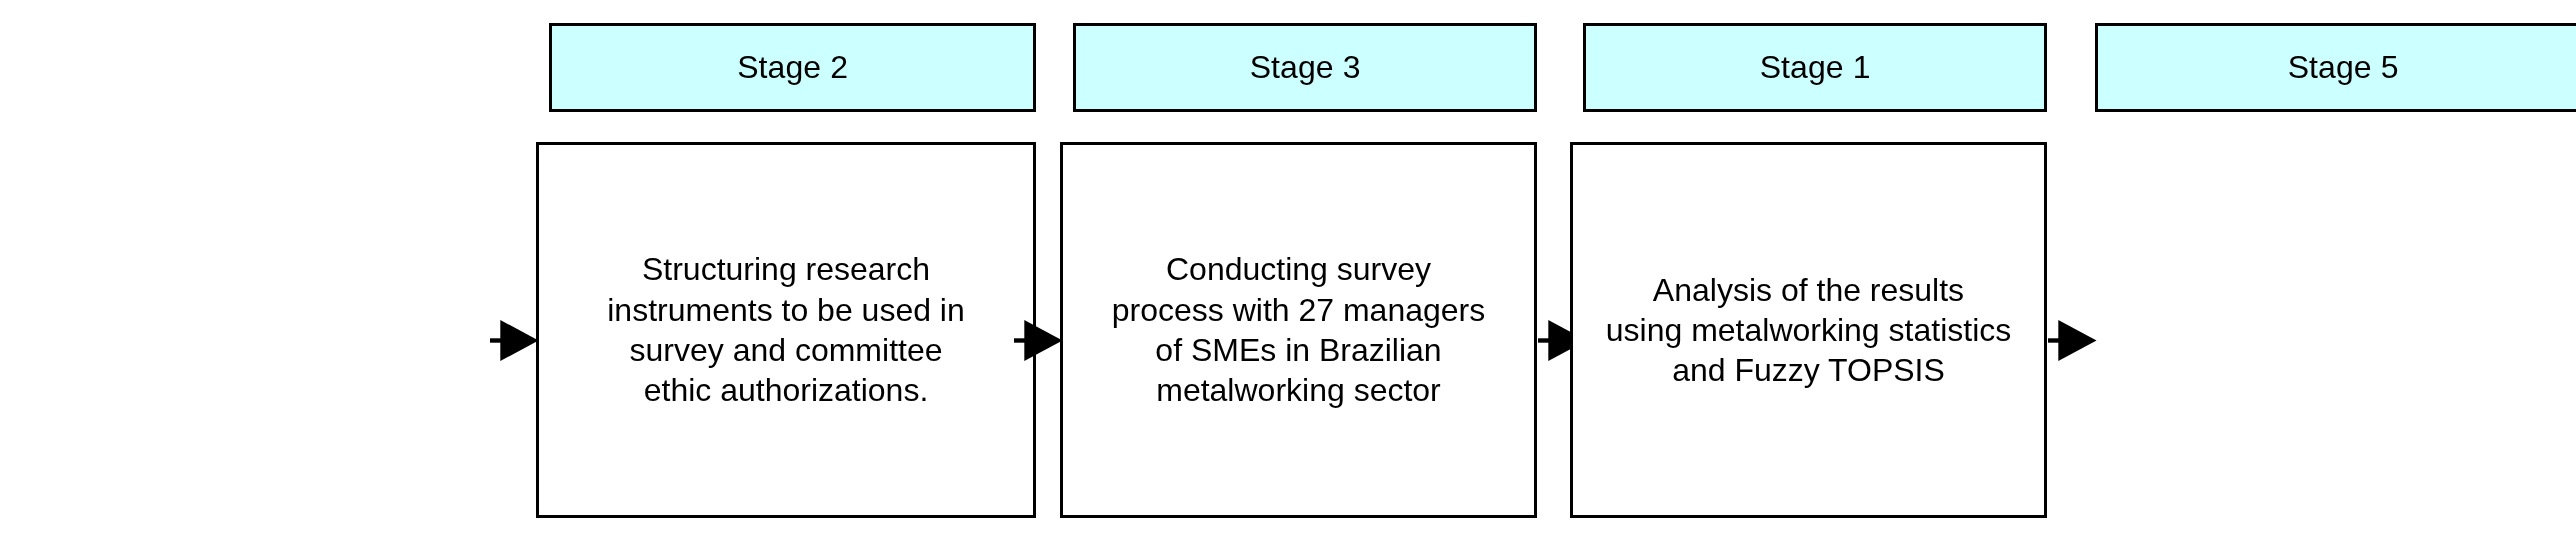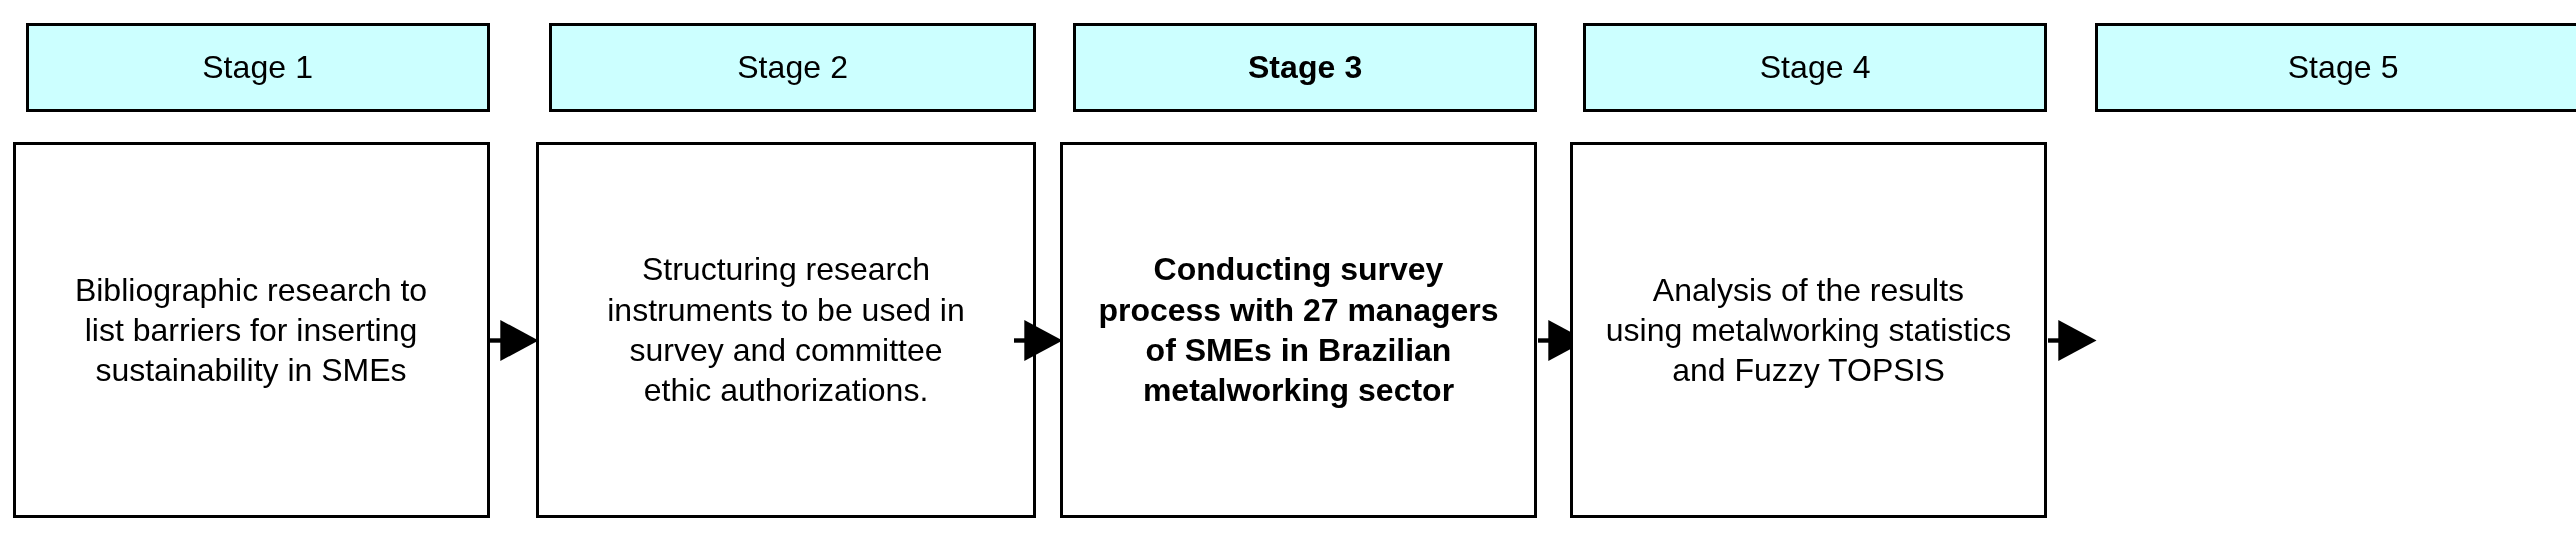--- a/index.html
+++ b/index.html
@@ -72,30 +72,20 @@
   }
   .arrow svg {
     display: block;
   }
 </style>
 </head>
 <body>
 
 <div id="figure">
 
-  <div class="column" style="left:12.5px; width:477px;">
-    <div class="stage-header">
-      <span class="stage-header-label">Stage 1</span>
-    </div>
-    <div class="stage-body">
-      <span class="stage-body-text">Bibliographic research to
-list barriers for inserting
-sustainability in SMEs</span>
-    </div>
-  </div>
 
   <div class="arrow" style="left:490px;">
     <svg width="50" height="53" viewBox="0 0 68 72" xmlns="http://www.w3.org/2000/svg">
       <line x1="0" y1="36" x2="18" y2="36" stroke="#000000" stroke-width="6"></line>
       <polygon points="14,8 66,36 14,64" fill="#000000"></polygon>
     </svg>
   </div>
 
   <div class="column" style="left:536px; width:477px;padding-left:23px;">
     <div class="stage-header">
@@ -109,42 +99,42 @@
     </div>
   </div>
 
   <div class="arrow" style="left:1014px;">
     <svg width="50" height="53" viewBox="0 0 68 72" xmlns="http://www.w3.org/2000/svg">
       <line x1="0" y1="36" x2="18" y2="36" stroke="#000000" stroke-width="6"></line>
       <polygon points="14,8 66,36 14,64" fill="#000000"></polygon>
     </svg>
   </div>
 
-  <div class="column" style="left:1060px; width:477px;font-weight:bold;">
+  <div class="column" style="left:1060px; width:477px;">
     <div class="stage-header">
       <span class="stage-header-label">Stage 3</span>
     </div>
     <div class="stage-body">
       <span class="stage-body-text">Conducting survey
 process with 27 managers
 of SMEs in Brazilian
 metalworking sector</span>
     </div>
   </div>
 
   <div class="arrow" style="left:1538px;">
     <svg width="50" height="53" viewBox="0 0 68 72" xmlns="http://www.w3.org/2000/svg">
       <line x1="0" y1="36" x2="18" y2="36" stroke="#000000" stroke-width="6"></line>
       <polygon points="14,8 66,36 14,64" fill="#000000"></polygon>
     </svg>
   </div>
 
   <div class="column" style="left:1570px; width:477px;">
     <div class="stage-header">
-      <span class="stage-header-label">Stage 4</span>
+      <span class="stage-header-label">Stage 1</span>
     </div>
     <div class="stage-body">
       <span class="stage-body-text">Analysis of the results
 using metalworking statistics
 and Fuzzy TOPSIS</span>
     </div>
   </div>
 
   <div class="arrow" style="left:2048px;">
     <svg width="50" height="53" viewBox="0 0 68 72" xmlns="http://www.w3.org/2000/svg">

